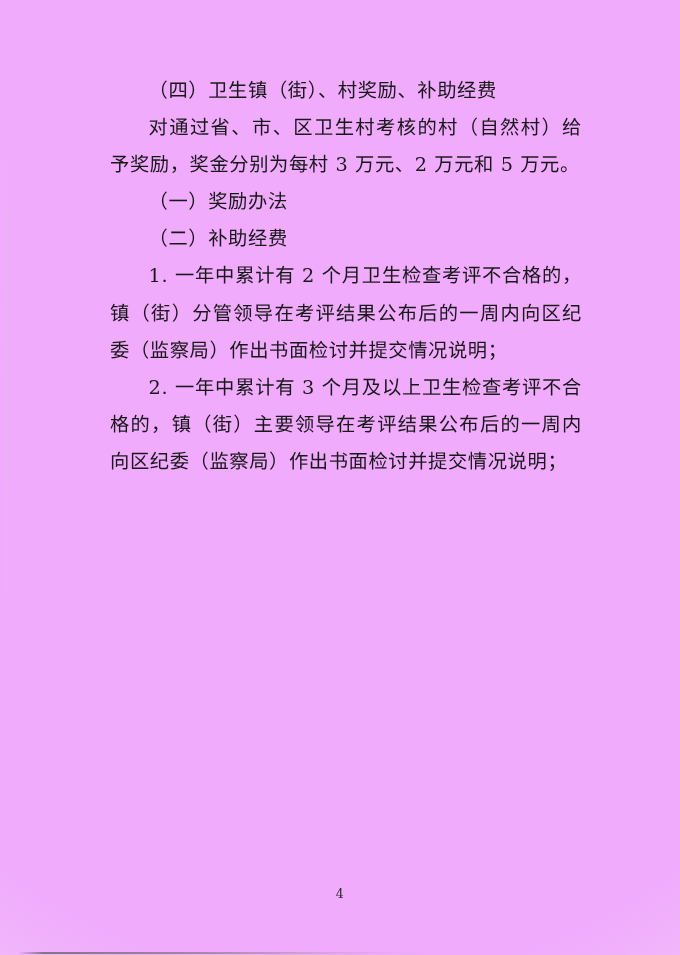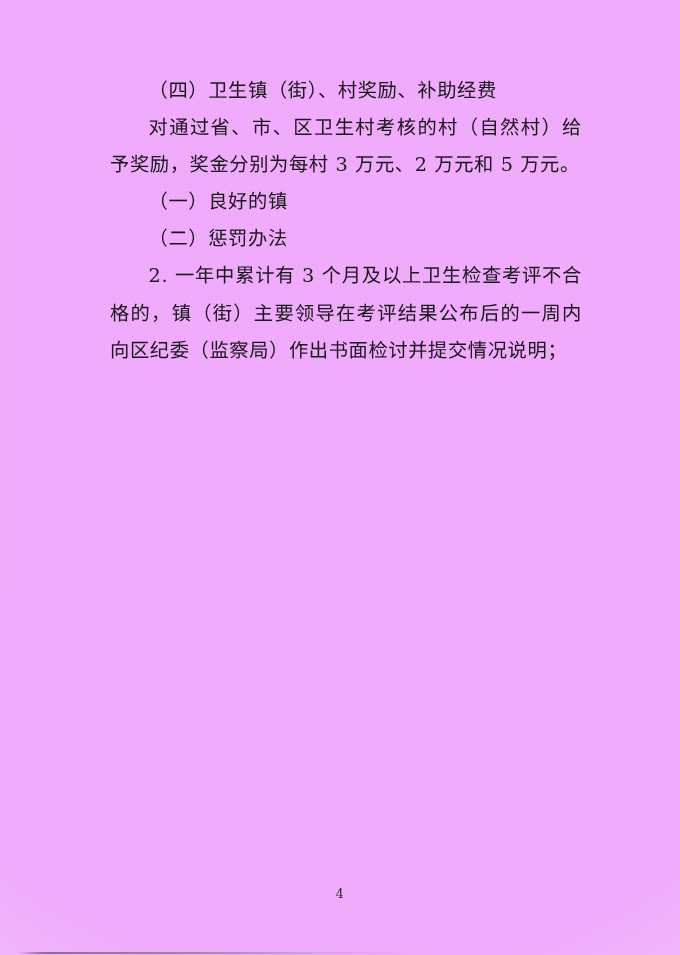--- a/index.html
+++ b/index.html
@@ -118,25 +118,26 @@
   <div class="scan-edge-bottom"></div>
 
   <div class="text-block">
 
     <p class="sub-heading">（四）卫生镇（街）、村奖励、补助经费</p>
 
     <p class="line-para">对通过省、市、区卫生村考核的村（自然村）给予奖励，奖金分别为每村 3 万元、2 万元和 5 万元。</p>
 
 
 
-    <p class="sub-heading">（一）良好的镇</p>
+    <p class="sub-heading">（一）奖励办法</p>
 
 
-    <p class="sub-heading">（二）惩罚办法</p>
+    <p class="sub-heading">（二）补助经费</p>
 
+    <p class="line-para">1. 一年中累计有 2 个月卫生检查考评不合格的，镇（街）分管领导在考评结果公布后的一周内向区纪委（监察局）作出书面检讨并提交情况说明；</p>
 
     <p class="line-para">2. 一年中累计有 3 个月及以上卫生检查考评不合格的，镇（街）主要领导在考评结果公布后的一周内向区纪委（监察局）作出书面检讨并提交情况说明；</p>
 
   </div>
 
   <div class="page-number">4</div>
 
 </div>
 
 </body></html>

